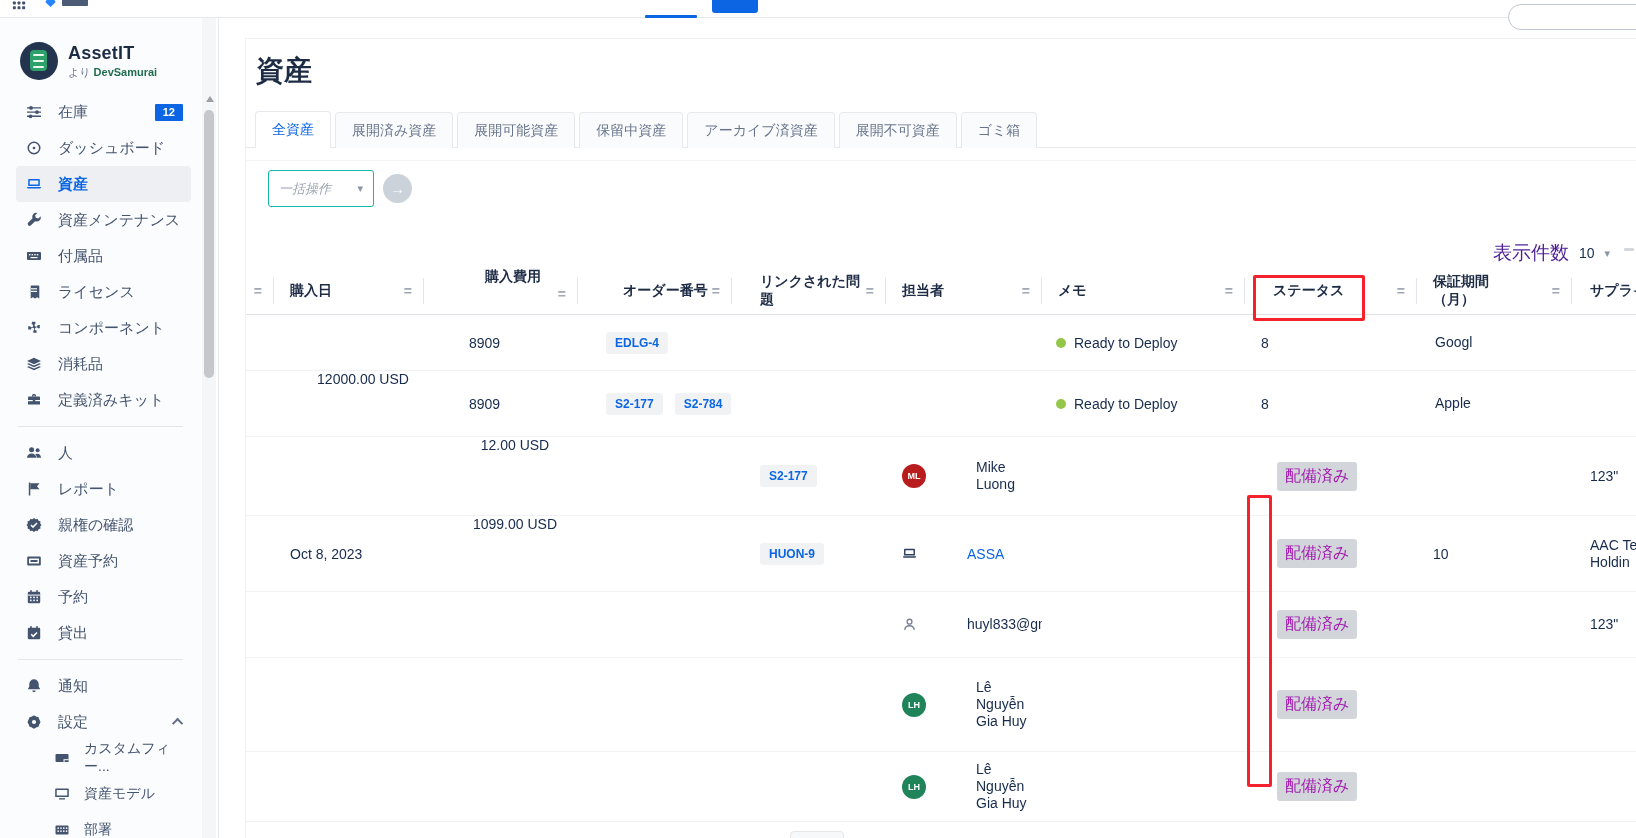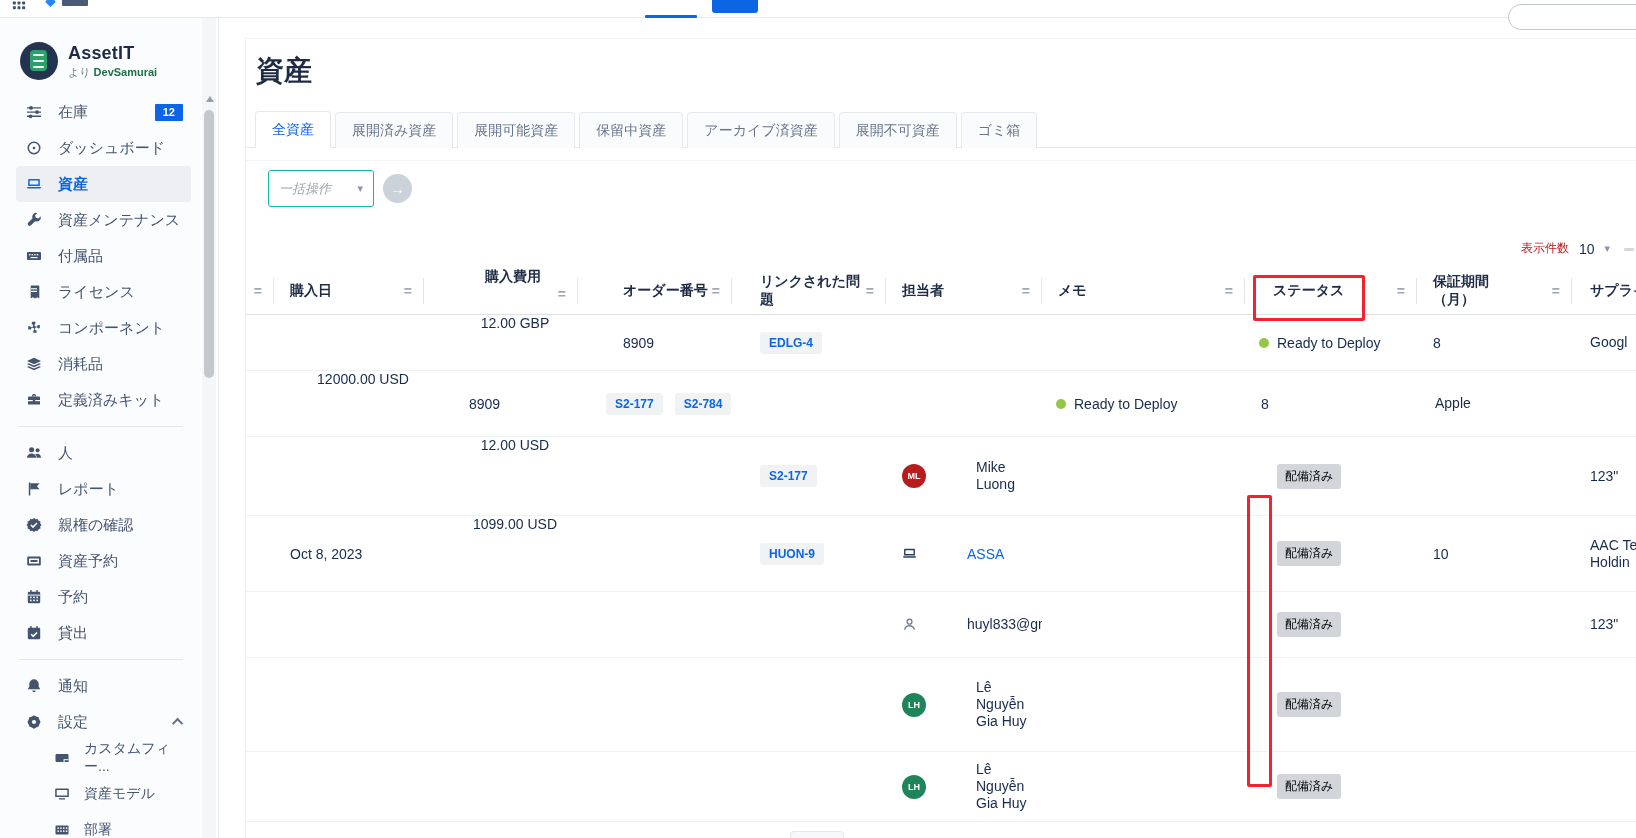--- a/index.html
+++ b/index.html
@@ -62,39 +62,39 @@
   
   .bulk-select { position:absolute; left:268px; top:170px; width:106px; height:37px; border:1px solid #14b8a6; border-radius:3px;
     background:#fff; display:flex; align-items:center; padding:0 10px; cursor:pointer; }
   .bulk-select .ph { font-size:13px; font-style:italic; color:#9aa3af; }
   .bulk-select .caret { margin-left:auto; color:#8a94a4; font-size:11px; }
   .bulk-go { position:absolute; left:383px; top:174px; width:29px; height:29px; border-radius:50%; background:#ccd2d9;
     color:#fff; display:flex; align-items:center; justify-content:center; font-size:15px; font-weight:700; cursor:pointer; }
 
   
   .page-size { position:absolute; left:1430px; top:240px; width:180px; display:flex; align-items:center; justify-content:flex-end; gap:10px; }
-  .page-size .lbl { font-size:12px; color:#b91c1c; }
+  .page-size .lbl { font-size:19px; color:#4c1d95; }
   .page-size .val { font-size:14px; color:#172b4d; }
   .page-size .caret { color:#8a94a4; font-size:11px; }
   .overflow-mark { position:absolute; left:1624px; top:248px; width:10px; height:3px; background:#d4d8dd; border-radius:1px; }
 
   
   .table { position:absolute; left:246px; top:268px; width:1530px; }
   .gridrow { display:grid; grid-template-columns:28px 150px 154px 154px 154px 156px 203px 172px 155px 204px; }
   .thead { height:47px; border-bottom:1px solid #dfe1e6; }
   .th { position:relative; display:flex; align-items:center; font-size:14px; font-weight:700; color:#1d2b45; padding-right:12px; }
   .th::after { content:''; position:absolute; right:0; top:10px; bottom:10px; width:1px; background:#e2e5ea; }
   .th.nosep::after { display:none; }
   .th .hmenu { margin-left:auto; color:#a0a8b4; font-weight:700; font-size:14px; cursor:pointer; }
   .pl16{padding-left:16px;gap:40px;} .pl18{padding-left:18px;} .pl28{padding-left:28px;} .pl36{padding-left:36px;flex-direction:column;} .pl45{padding-left:45px;} .pl14{padding-left:14px;}
   .tr { border-bottom:1px solid #f1f2f4; }
   .td { display:flex; align-items:center; font-size:14px; color:#172b4d; padding-right:8px; overflow:hidden; }
   .chip { background:#f1f2f4; color:#0c66e4; font-weight:700; font-size:12px; padding:4px 9px; border-radius:3px; cursor:pointer; white-space:nowrap; }
   .chip + .chip { margin-left:12px; }
-  .status-badge { background:#d2d6db; color:#000000; font-size:12px; padding:4px 8px; border-radius:3px; white-space:nowrap; }
+  .status-badge { background:#d2d6db; color:#a21caf; font-size:16px; padding:4px 8px; border-radius:3px; white-space:nowrap; }
   .ready-dot { width:10px; height:10px; border-radius:50%; background:#94c748; margin-right:8px; flex:0 0 auto; }
   .avatar { width:24px; height:24px; border-radius:50%; color:#fff; font-size:9px; font-weight:700;
     display:flex; align-items:center; justify-content:center; margin-right:10px; flex:0 0 auto; }
   .avatar.ml { background:#b91c1c; }
   .avatar.lh { background:#1f845a; }
   .assignee-name { line-height:17px; }
   .assignee-name.wrap { max-width:94px; }
   .asset-link { color:#0c66e4; cursor:pointer; }
   .cell-icon { width:15px; height:15px; margin-right:10px; flex:0 0 auto; color:#2c3e5d; }
   .supplier { white-space:pre-line; line-height:17px; }
@@ -417,21 +417,20 @@
         <span class="hmenu">=</span>
       </div>
     <div class="th pl18 nosep">
         <span>サプライヤー</span>
       </div>
   </div>
 
   <div class="gridrow tr" style="height:56px">
     <div class="td"></div>
     <div class="td pl16"></div>
-    <div class="td pl36">12.00 GBP</div>
     <div class="td pl45">8909</div>
     <div class="td pl28">
         <span class="chip">EDLG-4</span>
       </div>
     <div class="td pl16"></div>
     <div class="td pl16"></div>
     <div class="td pl14">
         <span class="ready-dot"></span>
         <span>Ready to Deploy</span>
       </div>

